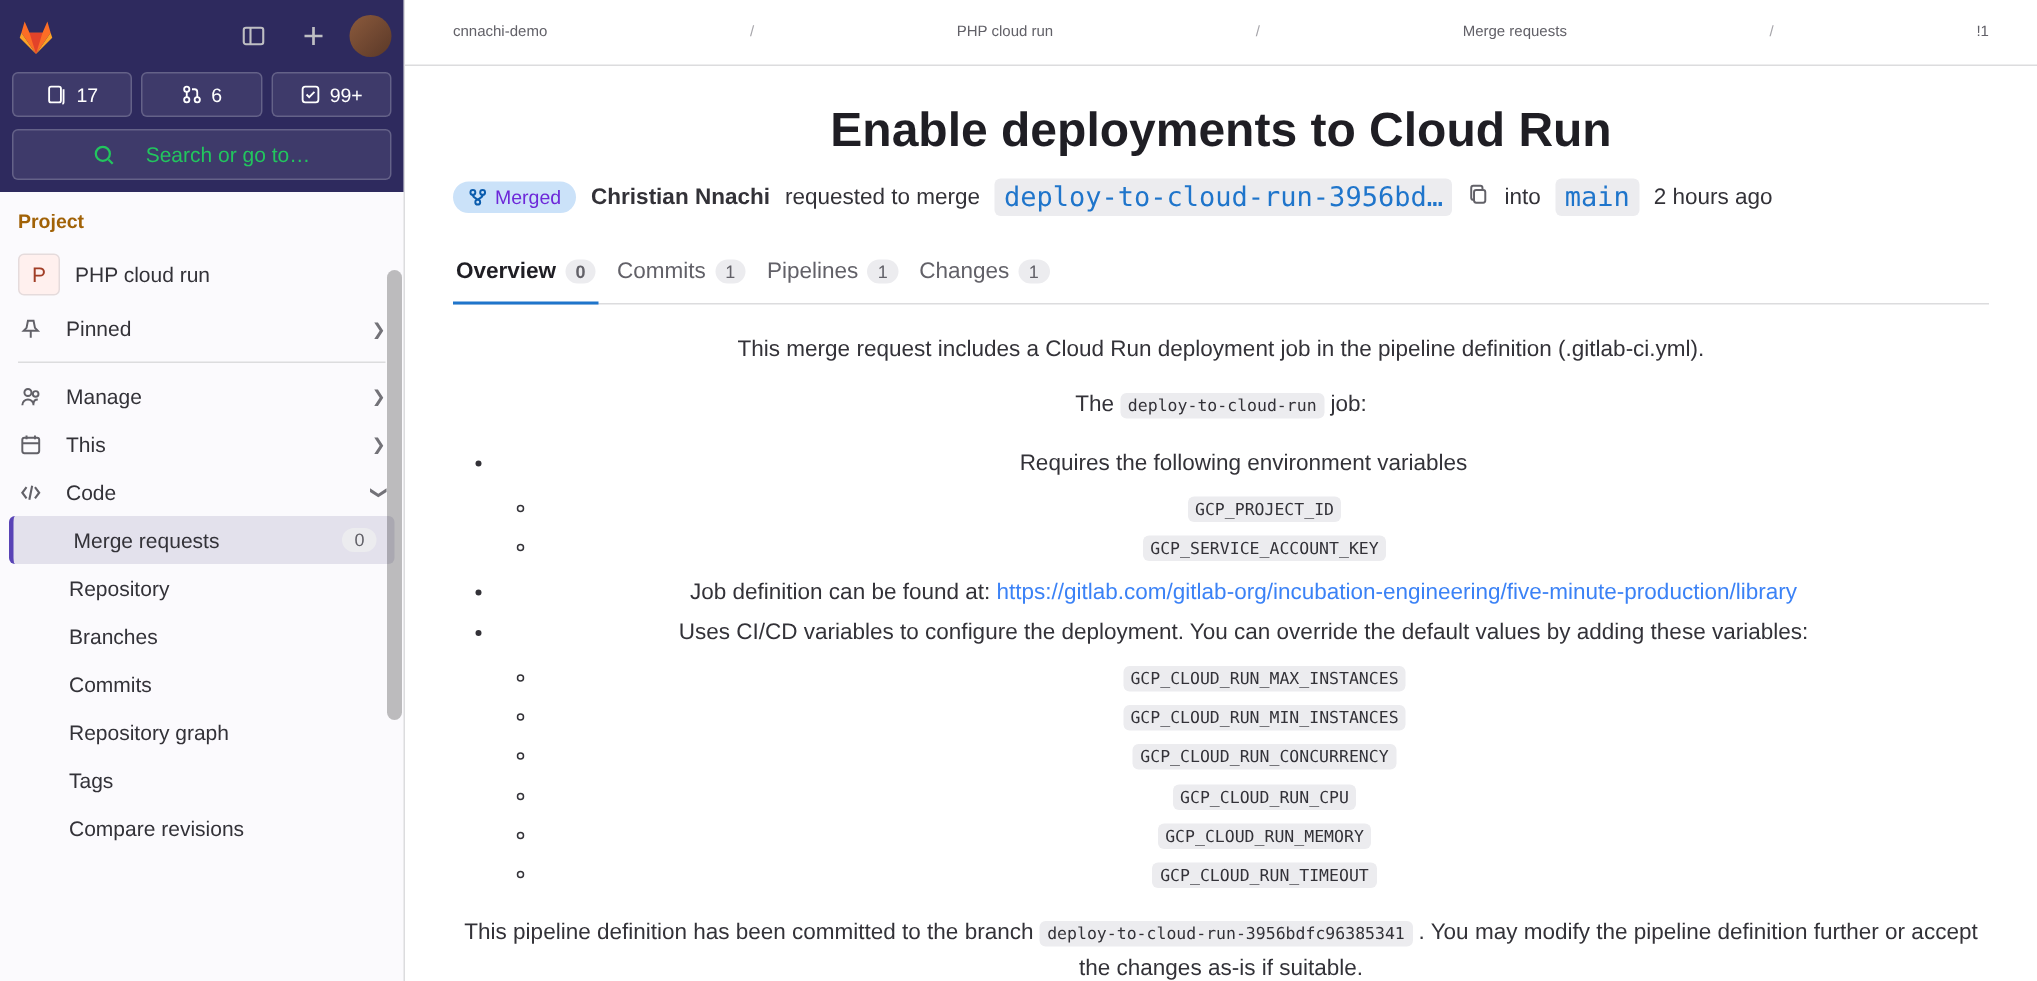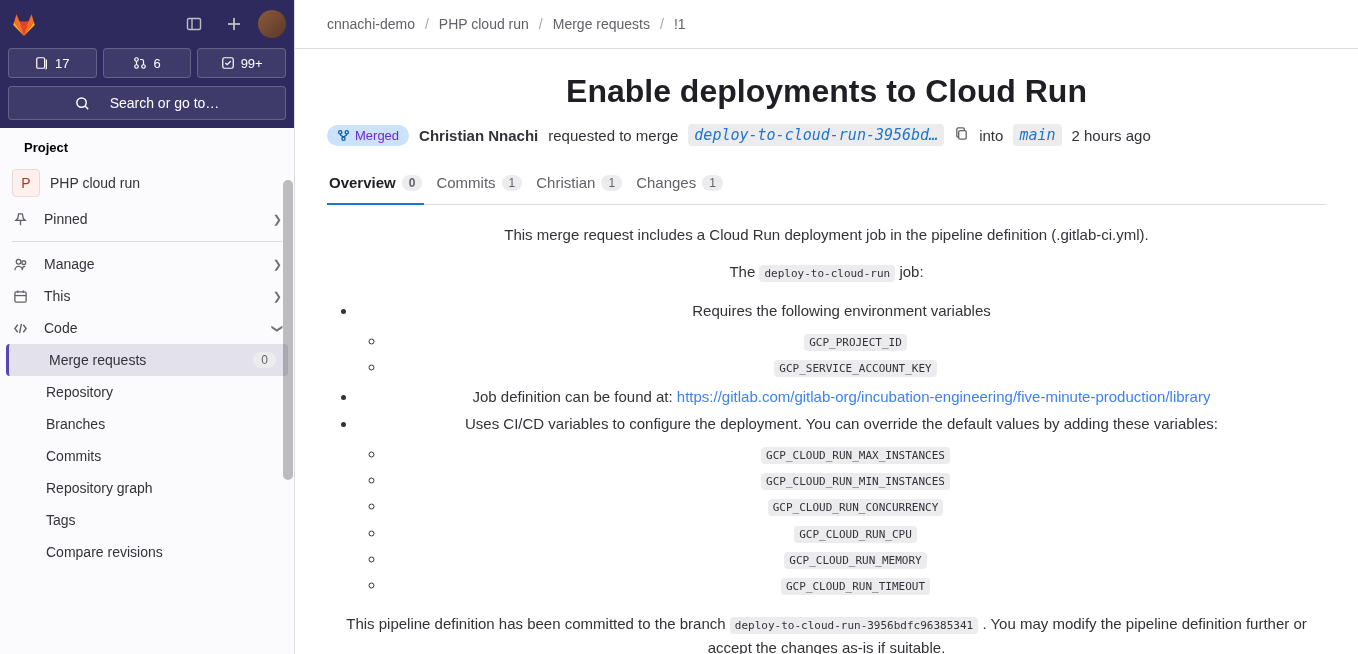--- a/index.html
+++ b/index.html
@@ -1,52 +1,52 @@
 <!DOCTYPE html>
 <html><head>
 <meta charset="utf-8">
 <style>
 * { margin: 0; padding: 0; box-sizing: border-box; }
 body { font-family: -apple-system, BlinkMacSystemFont, "Segoe UI", Helvetica, Arial, sans-serif; font-size: 14px; color: #333238; background: #fff; display: flex; height: 654px; width: 1358px; overflow: hidden; }
 
 
-.sidebar { width: 295px; background: #fbfafd; border-right: 1px solid #dcdcde; display: flex; flex-direction: column; flex-shrink: 0; position: relative; }
+.sidebar { width: 270px; background: #fbfafd; border-right: 1px solid #dcdcde; display: flex; flex-direction: column; flex-shrink: 0; position: relative; }
 .sidebar-top { background: #2e2a5e; padding: 8px; }
 .top-row { display: flex; align-items: center; gap: 8px; margin-bottom: 8px; }
 .logo { width: 32px; height: 32px; display: flex; align-items: center; justify-content: center; }
 .spacer { flex: 1; }
 .top-icon-btn { width: 32px; height: 32px; display: flex; align-items: center; justify-content: center; color: #bfbfc3; cursor: pointer; border-radius: 4px; }
 .avatar { width: 28px; height: 28px; border-radius: 50%; background: linear-gradient(135deg,#8b5a3c,#5a3828); }
 .counter-row { display: flex; gap: 6px; margin-bottom: 8px; }
 .counter-btn { flex: 1; background: rgba(255,255,255,0.08); border: 1px solid rgba(255,255,255,0.2); border-radius: 4px; height: 30px; display: flex; align-items: center; justify-content: center; gap: 6px; color: #fff; font-size: 13px; cursor: pointer; }
-.search-btn { width: 100%; background: rgba(255,255,255,0.08); border: 1px solid rgba(255,255,255,0.2); border-radius: 4px; height: 34px; display: flex; align-items: center; justify-content: center; gap: 20px; color: #ffffff; font-size: 14px; cursor: pointer; }
+.search-btn { width: 100%; background: rgba(255,255,255,0.08); border: 1px solid rgba(255,255,255,0.2); border-radius: 4px; height: 34px; display: flex; align-items: center; justify-content: center; gap: 20px; color: #22c55e; font-size: 14px; cursor: pointer; }
 
 .sidebar-scroll { flex: 1; overflow-y: auto; padding: 0 0 16px 0; }
-.section-label { padding: 12px 12px 8px 24px; font-size: 13px; font-weight: 600; color: #000000; }
+.section-label { padding: 12px 12px 8px 12px; font-size: 13px; font-weight: 600; color: #a16207; }
 .project-row { display: flex; align-items: center; gap: 10px; padding: 6px 12px; cursor: pointer; }
 .project-avatar { width: 28px; height: 28px; border-radius: 4px; background: #fff0ee; border: 1px solid #e5dbdc; color: #a13e26; display: flex; align-items: center; justify-content: center; font-size: 14px; font-weight: 500; }
 .nav-item { display: flex; align-items: center; gap: 16px; padding: 8px 12px; cursor: pointer; font-size: 14px; color: #333238; }
 .nav-item .chev { margin-left: auto; color: #737278; font-size: 11px; }
 .nav-sep { border-top: 1px solid #dcdcde; margin: 6px 12px; }
 .sub-item { display: flex; align-items: center; padding: 8px 12px 8px 46px; cursor: pointer; font-size: 14px; color: #333238; }
 .sub-item.active { background: #e3e1ec; border-radius: 4px; margin: 0 6px; padding-left: 40px; border-left: 3px solid #5943b6; }
 .sub-badge { margin-left: auto; background: #ececef; border-radius: 10px; padding: 1px 8px; font-size: 12px; color: #626168; }
 .icon-slot { width: 16px; height: 16px; display: inline-flex; align-items: center; justify-content: center; color: #626168; }
 .scroll-handle { position: absolute; right: 1px; top: 180px; width: 10px; height: 300px; background: rgba(0,0,0,0.25); border-radius: 5px; }
 
 
 .main { flex: 1; display: flex; flex-direction: column; overflow: hidden; }
-.breadcrumbs { padding: 16px 32px; border-bottom: 1px solid #dcdcde; display: flex; align-items: center; gap: 10px; font-size: 14px; color: #626168; }
+.breadcrumbs { padding: 16px 32px; border-bottom: 1px solid #dcdcde; display: flex; align-items: center; gap: 10px; font-size: 10px; color: #626168; justify-content: space-between; }
 .breadcrumbs a { color: #626168; text-decoration: none; }
 .breadcrumbs .sep { color: #a6a5aa; }
 .content { padding: 24px 32px; overflow-y: auto; flex: 1; text-align: center; }
 .mr-title { font-size: 32px; font-weight: 700; color: #1f1e24; margin-bottom: 14px; }
 .mr-meta { display: flex; align-items: center; gap: 10px; font-size: 15px; color: #333238; margin-bottom: 18px; flex-wrap: wrap; }
 .merged-badge { background: #cbe2f9; color: #6d28d9; padding: 3px 10px; border-radius: 12px; font-size: 13px; display: inline-flex; align-items: center; gap: 5px; }
-.code-pill { background: #ececef; font-family: ui-monospace,SFMono-Regular,Menlo,monospace; font-size: 15px; padding: 2px 6px; border-radius: 4px; color: #1f75cb; font-style: italic; }
+.code-pill { background: #ececef; font-family: ui-monospace,SFMono-Regular,Menlo,monospace; font-size: 18px; padding: 2px 6px; border-radius: 4px; color: #1f75cb; }
 .copy-icon { color:#626168; cursor:pointer; }
 
 .tabs { display: flex; gap: 10px; border-bottom: 1px solid #dcdcde; margin-bottom: 18px; }
 .tab { padding: 10px 2px 12px 2px; display: flex; align-items: center; gap: 6px; font-size: 15px; color: #626168; cursor: pointer; border-bottom: 2px solid transparent; margin-bottom: -1px; }
 .tab.active { color: #1f1e24; font-weight: 600; border-bottom-color: #1f75cb; }
 .tab-count { background: #ececef; border-radius: 10px; padding: 1px 7px; font-size: 12px; color: #626168; }
 
 .desc p { margin-bottom: 14px; font-size: 15px; line-height: 1.55; color: #333238; }
 .desc code { background: #ececef; font-family: ui-monospace,SFMono-Regular,Menlo,monospace; font-size: 11px; padding: 2px 5px; border-radius: 4px; }
 .desc ul { padding-left: 30px; margin-bottom: 14px; }
@@ -232,21 +232,21 @@
     <div class="tabs">
       <div class="tab active">
         <span>Overview</span>
         <span class="tab-count">0</span>
       </div>
       <div class="tab">
         <span>Commits</span>
         <span class="tab-count">1</span>
       </div>
       <div class="tab">
-        <span>Christian</span>
+        <span>Pipelines</span>
         <span class="tab-count">1</span>
       </div>
       <div class="tab">
         <span>Changes</span>
         <span class="tab-count">1</span>
       </div>
     </div>
 
     <div class="desc">
       <p>This merge request includes a Cloud Run deployment job in the pipeline definition (.gitlab-ci.yml).</p>

